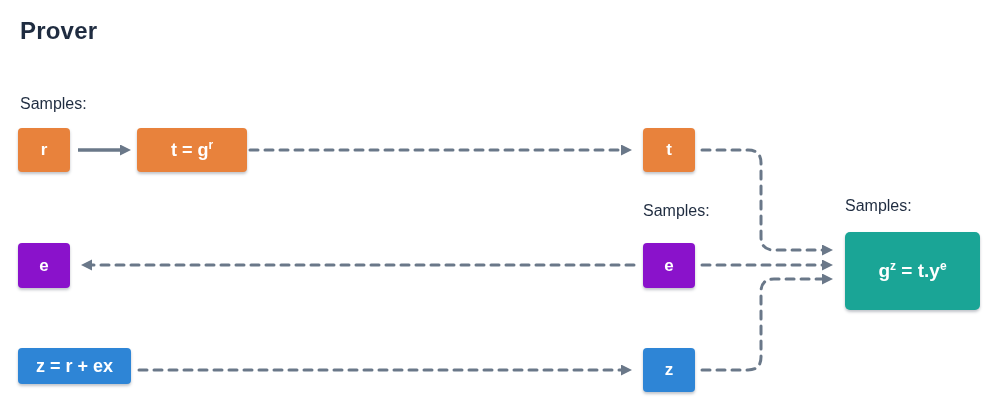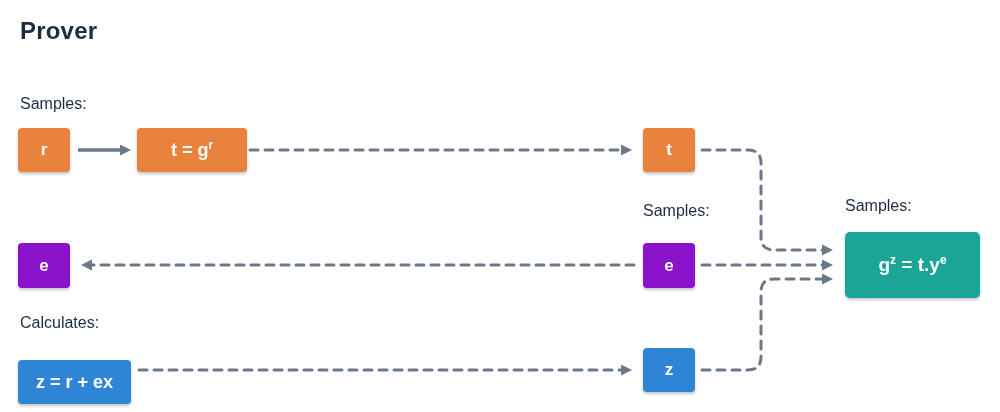--- a/index.html
+++ b/index.html
@@ -59,45 +59,44 @@
 
     <path d="M139,370 L623,370" stroke="#6A7889" stroke-width="3" fill="none" stroke-dasharray="8 7" stroke-linecap="round" marker-end="url(#ah)"></path>
 
     <path d="M702,370 H748 Q761,370 761,357 V292 Q761,279 774,279 H824" stroke="#6A7889" stroke-width="3" fill="none" stroke-dasharray="8 7" stroke-linecap="round" marker-end="url(#ah)"></path>
   </svg>
 
   <div class="title" style="left:20px;top:17px">Prover</div>
 
   <div class="label" style="left:20px;top:95px">Samples:</div>
   <div class="label" style="left:643px;top:202px">Samples:</div>
-  <div class="label" style="left:20px;top:314px">Calculates:</div>
   <div class="label" style="left:845px;top:197px">Samples:</div>
 
   <div class="box orange" style="left:18px;top:128px;width:52px;height:44px">
     <span>r</span>
   </div>
   <div class="box orange expr" style="left:137px;top:128px;width:110px;height:44px">
     <span><span>t = g</span><sup>r</sup></span>
   </div>
 
   <div class="box orange" style="left:643px;top:128px;width:52px;height:44px">
     <span>t</span>
   </div>
 
   <div class="box purple" style="left:18px;top:243px;width:52px;height:45px">
     <span>e</span>
   </div>
   <div class="box purple" style="left:643px;top:243px;width:52px;height:45px">
     <span>e</span>
   </div>
 
-  <div class="box blue expr" style="left:18px;top:360px;width:113px;height:44px">
+  <div class="box blue expr" style="left:18px;top:348px;width:113px;height:36px">
     <span>z = r + ex</span>
   </div>
   <div class="box blue" style="left:643px;top:348px;width:52px;height:44px">
     <span>z</span>
   </div>
 
-  <div class="box teal checks-box" style="left:845px;top:232px;width:135px;height:66px">
+  <div class="box teal checks-box" style="left:845px;top:232px;width:135px;height:78px">
     <span><span>g</span><sup>z</sup><span> = t.y</span><sup>e</sup></span>
   </div>
 
 </div>
 
 </body></html>

